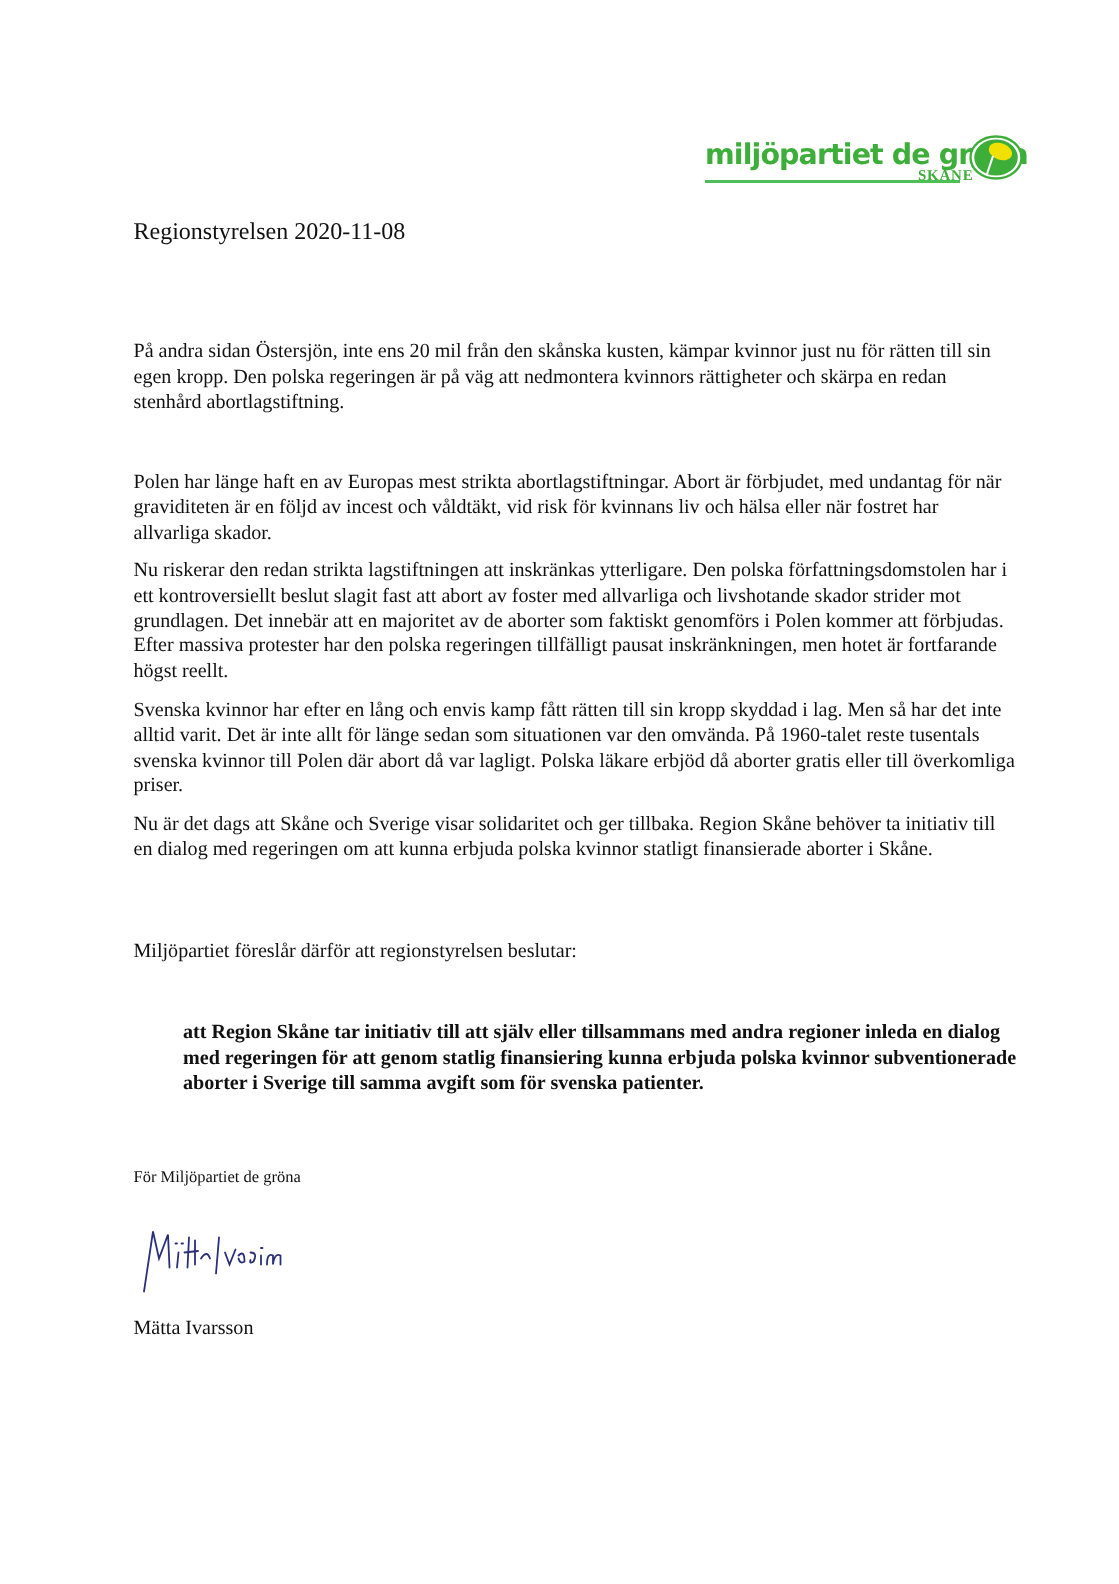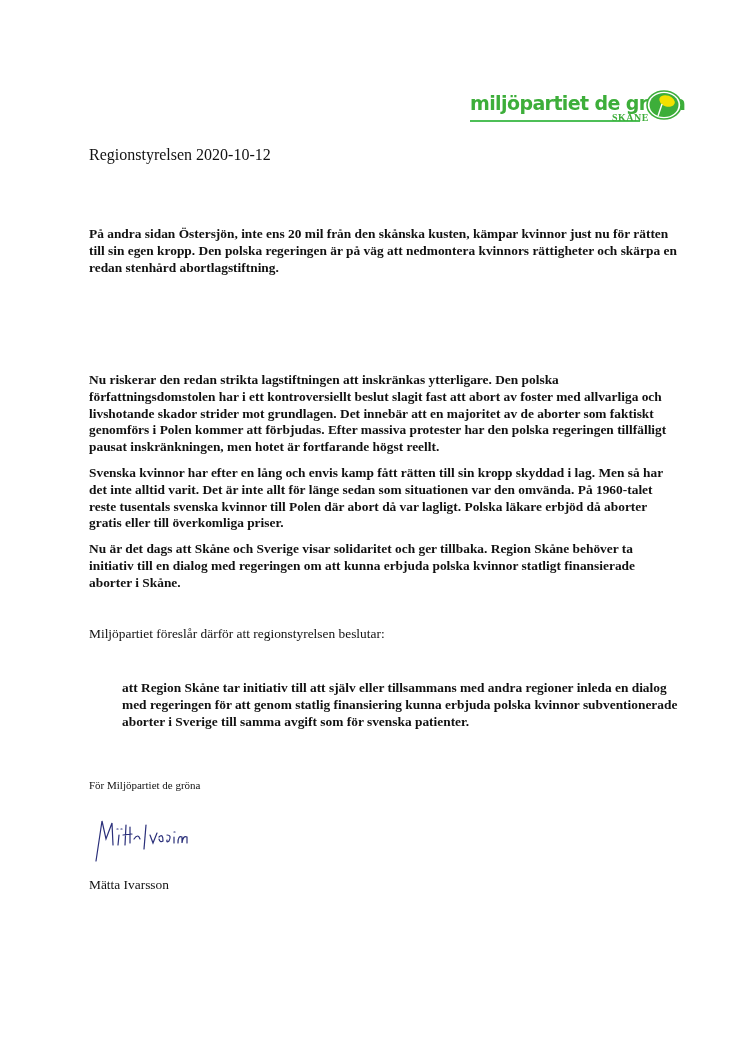--- a/index.html
+++ b/index.html
@@ -11,21 +11,21 @@
     .logo-text { position: absolute; left: 0; top: 4px; font-family: "DejaVu Sans", "Liberation Sans", sans-serif;
                  font-weight: bold; font-size: 19px; color: #3dae3a; letter-spacing: -0.6px; white-space: nowrap; }
     .logo-rule { position: absolute; left: 0; top: 32px; width: 170px; height: 2px; background: #4ebf57; }
     .logo-region { position: absolute; left: 142px; top: 24px; font-family: "Liberation Serif", serif; font-weight: bold;
                    font-size: 10px; color: #3dae3a; letter-spacing: 0.5px; }
     .logo-mark { position: absolute; left: 176px; top: 2px; width: 36px; height: 30px; }
 
     .date { position: absolute; left: 89px; top: 146px; font-size: 16px; }
     .title { position: absolute; left: 89px; top: 203px; font-size: 16px; font-weight: bold; }
 
-    .body-text { position: absolute; left: 89px; width: 590px; font-size: 13.4px; line-height: 16.8px; margin: 0; font-weight: bold; }
+    .body-text { position: absolute; left: 89px; width: 590px; font-size: 13.4px; line-height: 16.8px; margin: 0; }
     .p1 { top: 226px; }
     .p2 { top: 313px; }
     .p3 { top: 372px; }
     .p4 { top: 465px; }
     .p5 { top: 541px; }
 
     .propose { position: absolute; left: 89px; top: 626px; font-size: 13.4px; }
     .resolution { position: absolute; left: 122px; top: 680px; width: 560px; font-size: 13.4px; line-height: 16.8px;
                   font-weight: bold; margin: 0; }
 
@@ -43,23 +43,24 @@
     <div class="logo-rule"></div>
     <span class="logo-region">SKÅNE</span>
     <svg class="logo-mark" viewBox="0 0 36 30">
       <ellipse cx="18" cy="15" rx="17" ry="14" fill="#ffffff" stroke="#3dae3a" stroke-width="1.6"></ellipse>
       <ellipse cx="18" cy="15" rx="14.5" ry="12" fill="#3dae3a"></ellipse>
       <ellipse cx="21" cy="11" rx="8" ry="5.5" fill="#f2e100" transform="rotate(20 21 11)"></ellipse>
       <path d="M16 14 Q14 20 12 26" stroke="#ffffff" stroke-width="1.4" fill="none"></path>
     </svg>
   </div>
 
-  <div class="date">Regionstyrelsen 2020-10-12</div>
+  <div class="date">Regionstyrelsen 2020-11-08</div>
 
   <p class="body-text p1">På andra sidan Östersjön, inte ens 20 mil från den skånska kusten, kämpar kvinnor just nu för rätten till sin egen kropp. Den polska regeringen är på väg att nedmontera kvinnors rättigheter och skärpa en redan stenhård abortlagstiftning.</p>
+  <p class="body-text p2">Polen har länge haft en av Europas mest strikta abortlagstiftningar. Abort är förbjudet, med undantag för när graviditeten är en följd av incest och våldtäkt, vid risk för kvinnans liv och hälsa eller när fostret har allvarliga skador.</p>
   <p class="body-text p3">Nu riskerar den redan strikta lagstiftningen att inskränkas ytterligare. Den polska författningsdomstolen har i ett kontroversiellt beslut slagit fast att abort av foster med allvarliga och livshotande skador strider mot grundlagen. Det innebär att en majoritet av de aborter som faktiskt genomförs i Polen kommer att förbjudas. Efter massiva protester har den polska regeringen tillfälligt pausat inskränkningen, men hotet är fortfarande högst reellt.</p>
   <p class="body-text p4">Svenska kvinnor har efter en lång och envis kamp fått rätten till sin kropp skyddad i lag. Men så har det inte alltid varit. Det är inte allt för länge sedan som situationen var den omvända. På 1960-talet reste tusentals svenska kvinnor till Polen där abort då var lagligt. Polska läkare erbjöd då aborter gratis eller till överkomliga priser.</p>
   <p class="body-text p5">Nu är det dags att Skåne och Sverige visar solidaritet och ger tillbaka. Region Skåne behöver ta initiativ till en dialog med regeringen om att kunna erbjuda polska kvinnor statligt finansierade aborter i Skåne.</p>
 
   <div class="propose">Miljöpartiet föreslår därför att regionstyrelsen beslutar:</div>
   <p class="resolution">att Region Skåne tar initiativ till att själv eller tillsammans med andra regioner inleda en dialog med regeringen för att genom statlig finansiering kunna erbjuda polska kvinnor subventionerade aborter i Sverige till samma avgift som för svenska patienter.</p>
 
   <div class="for-party">För Miljöpartiet de gröna</div>
   <svg class="signature" viewBox="0 0 130 50">
     <g fill="none" stroke="#2a2f7a" stroke-width="1.2" stroke-linecap="round">

